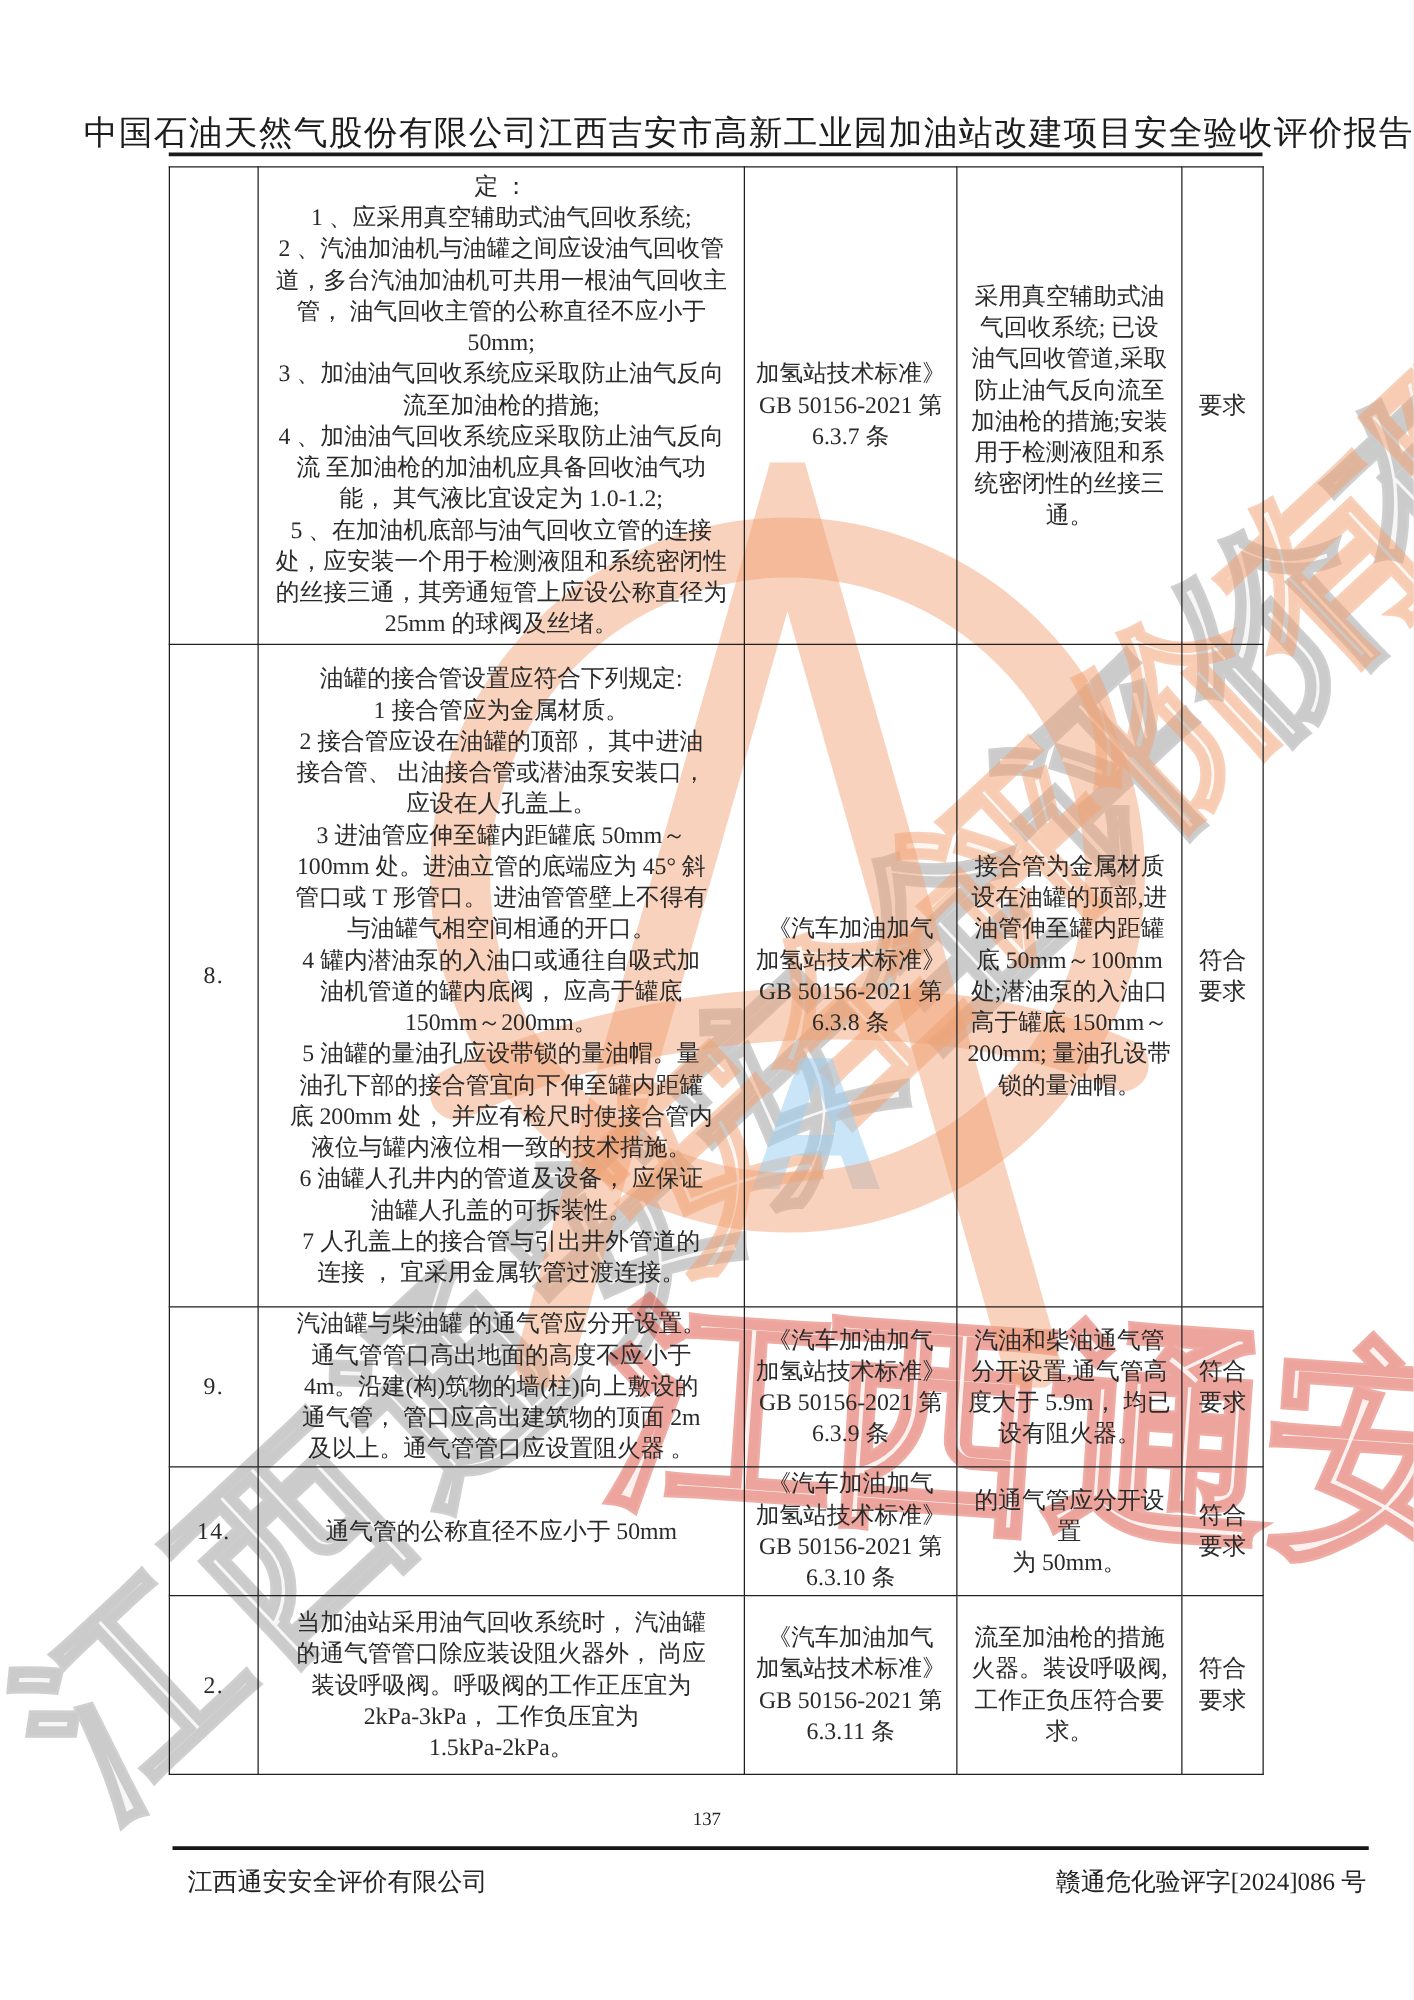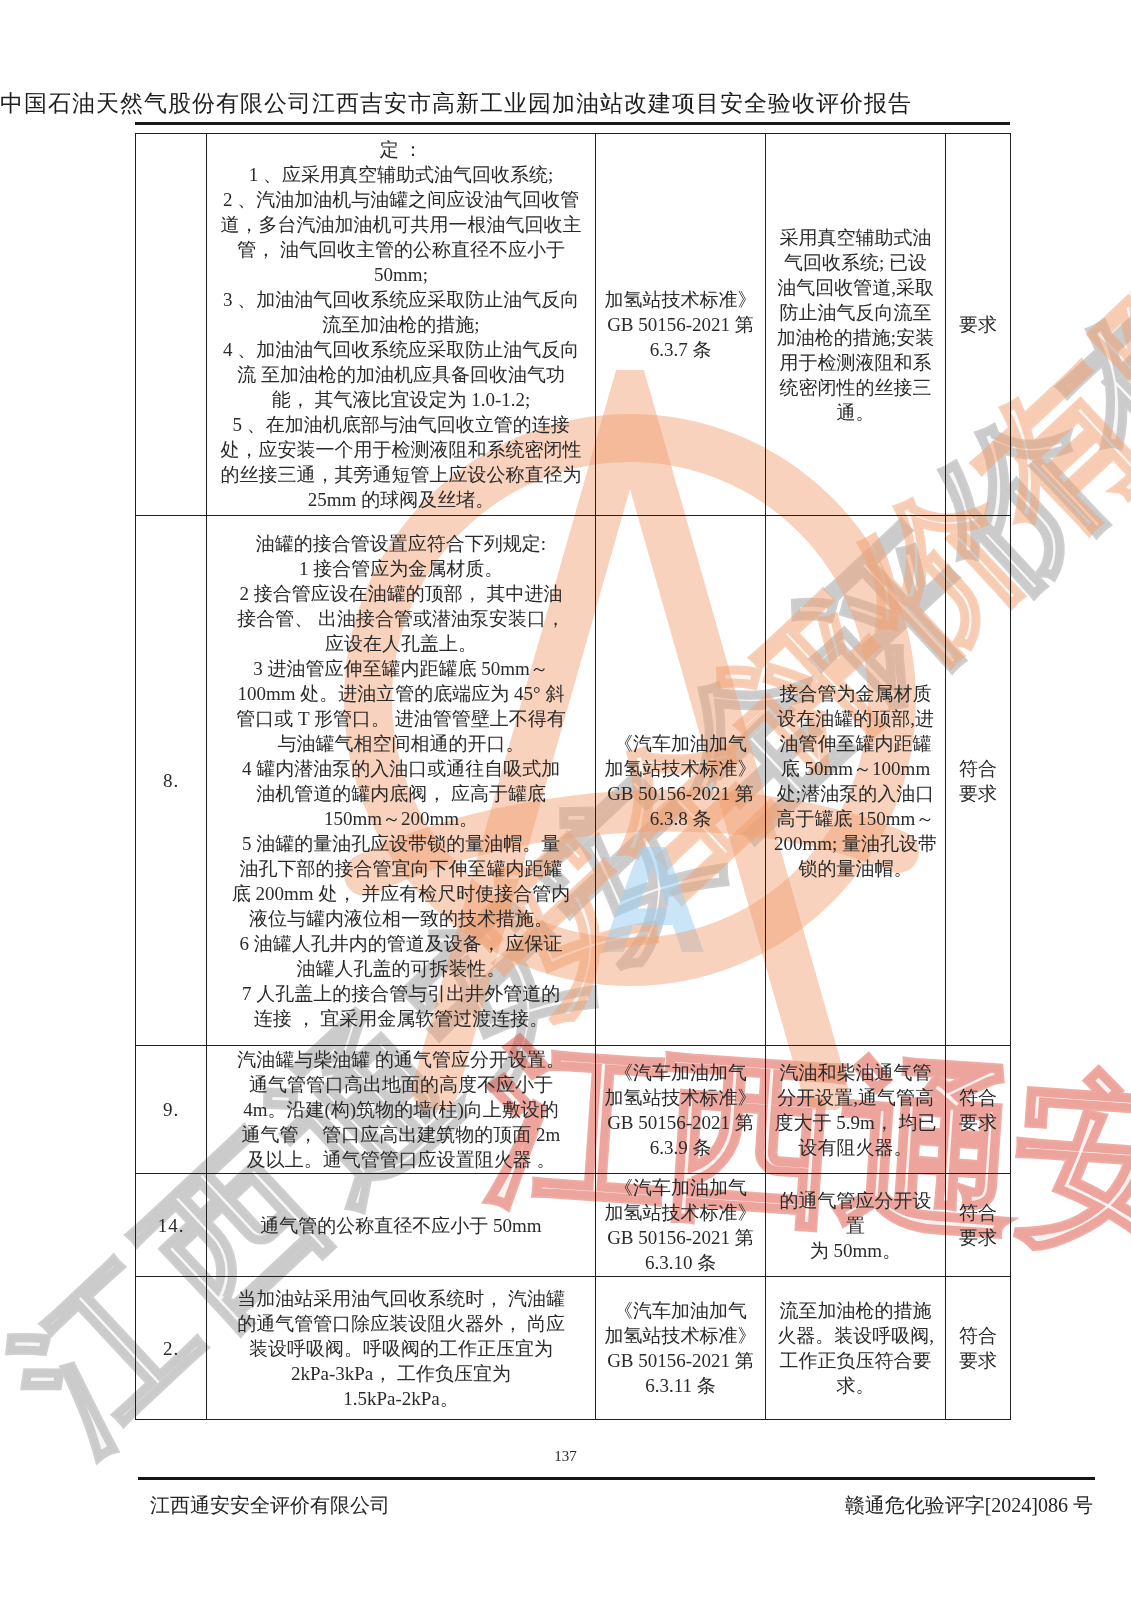--- a/index.html
+++ b/index.html
@@ -27,21 +27,21 @@
     color:rgba(217,72,56,0.08); -webkit-text-stroke:4px rgba(217,72,56,0.45);
   }
   .wm-blue {
     left:598px; top:812px; font-size:152px;
     color:rgba(158,208,240,0.55); font-family:"Liberation Sans","DejaVu Sans",sans-serif;
   }
   .wm-logo { left:320px; top:370px; width:620px; height:740px; }
   
   .doc-title {
     position:absolute; z-index:2; left:0; top:88px; width:100%;
-    text-align:left; font-size:23px; letter-spacing:1px; color:#1d1d1d;
+    text-align:right; font-size:27px; letter-spacing:1px; color:#1d1d1d;
   }
   .title-rule { position:absolute; z-index:2; left:135px; top:122px; width:875px; height:3px; background:#1a1a1a; }
   
   table.review {
     position:absolute; z-index:1; left:135px; top:133px; width:875px;
     border-collapse:collapse; table-layout:fixed;
   }
   table.review td {
     border:1.6px solid #1f1f1f; padding:1px 5px;
     text-align:center; vertical-align:middle;

